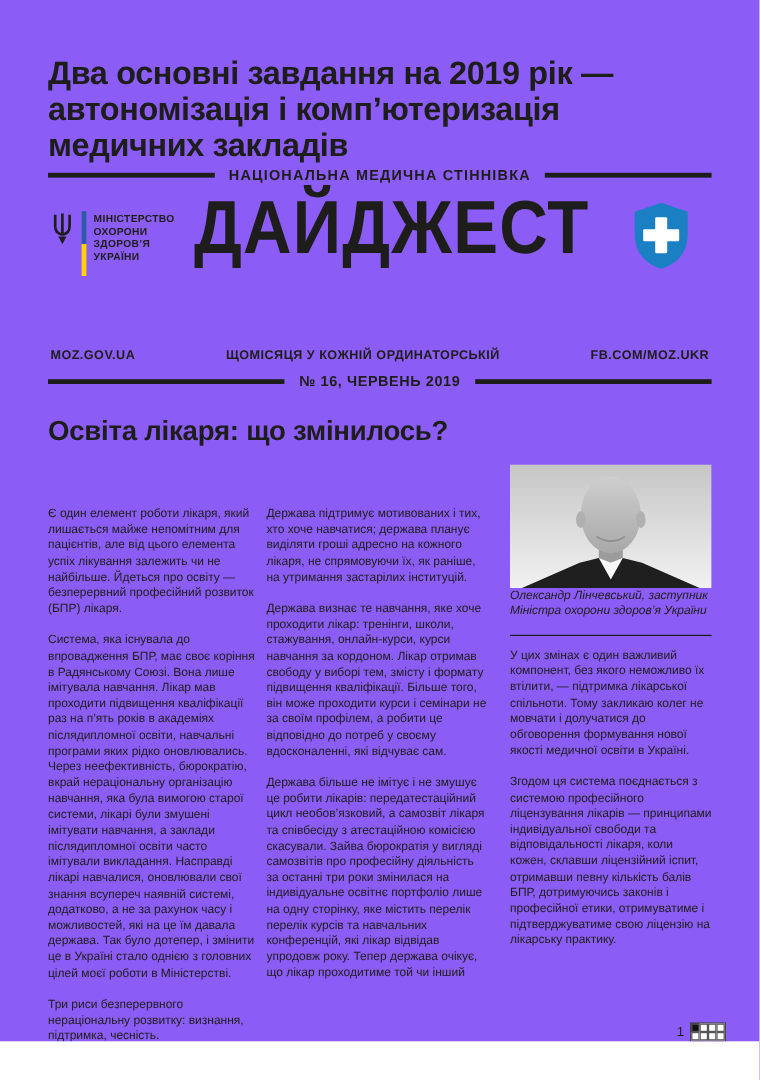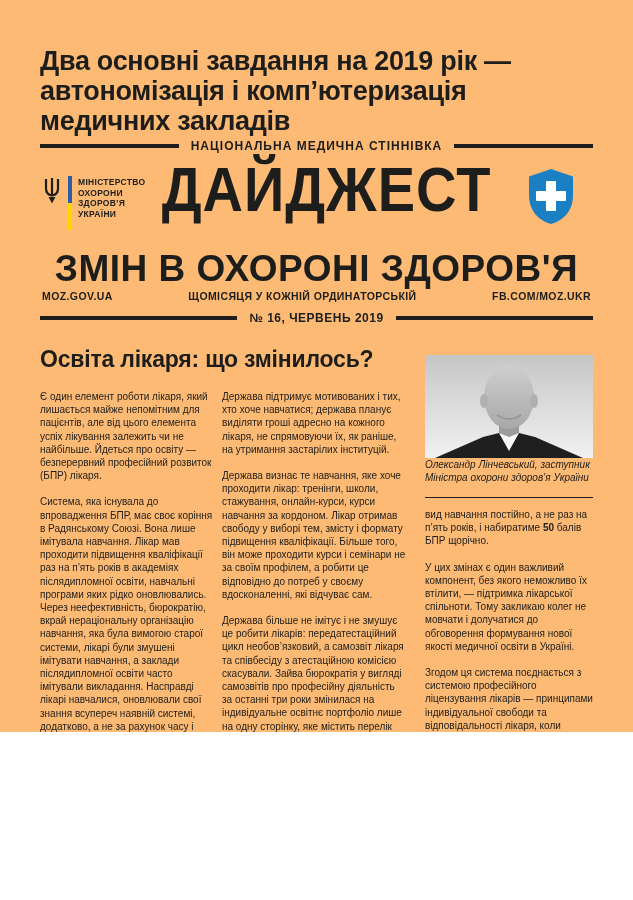--- a/index.html
+++ b/index.html
@@ -1,17 +1,17 @@
 <!DOCTYPE html>
 <html><head>
 <meta charset="utf-8">
 <style>
   html,body{margin:0;padding:0;background:#ffffff;}
   .page{
-    position:relative;width:633px;height:732px;background:#fdba74;overflow:hidden;
+    position:relative;width:633px;height:868px;background:#8b5cf6;overflow:hidden;
     font-family:"Liberation Sans","DejaVu Sans",sans-serif;color:#1d1d1b;
   }
   
   .headline{
     position:absolute;left:40px;top:46px;width:562px;
     font-size:27px;line-height:30px;font-weight:bold;letter-spacing:-0.3px;
   }
   
   .tagline-row{position:absolute;left:40px;right:40px;top:139px;display:flex;align-items:center;gap:12px;justify-content:flex-end;}
   .tagline-row .rule{flex:1;height:4px;background:#1d1d1b;}
@@ -32,21 +32,21 @@
   }
   .info-row{
     position:absolute;left:42px;right:42px;top:290px;display:flex;justify-content:space-between;align-items:baseline;
     font-size:10.5px;font-weight:bold;letter-spacing:0.4px;text-align:right;
   }
   .issue-row{position:absolute;left:40px;right:40px;top:311px;display:flex;align-items:center;gap:12px;}
   .issue-row .rule{flex:1;height:4px;background:#1d1d1b;}
   .issue-row .label{font-size:12px;font-weight:bold;letter-spacing:0.5px;white-space:nowrap;}
   
   .article-title{position:absolute;left:40px;top:346px;font-size:23px;font-weight:bold;letter-spacing:-0.2px;}
-  .body-col{position:absolute;font-size:10px;line-height:13.2px;}
+  .body-col{position:absolute;font-size:10px;line-height:13.2px;margin-top:32px;}
   .body-col p{margin:0 0 13px 0;}
   .col1{left:40px;top:390px;width:176px;}
   .col2{left:222px;top:390px;width:185px;}
   .col3{left:425px;top:355px;width:168px;}
   .portrait{width:168px;height:103px;display:block;}
   .photo-caption{font-style:italic;font-size:10px;line-height:13px;margin:6px 0 0 0;}
   .caption-divider{border:0;border-top:1.5px solid #1d1d1b;margin:8px 0 10px 0;}
   .b{font-weight:bold;}
   
   .page-indicator{position:absolute;right:28px;top:852px;display:flex;align-items:center;gap:5px;}
@@ -89,21 +89,20 @@
   </div>
 
   <span class="shield">
     <svg width="48" height="57" viewBox="0 0 48 57">
       <path d="M24 1 L46 8.5 V27 C46 43.5 36 52.5 24 56 C12 52.5 2 43.5 2 27 V8.5 Z" fill="#1b7fc4"></path>
       <rect x="19" y="13" width="10" height="30" rx="1" fill="#ffffff"></rect>
       <rect x="9" y="23" width="30" height="10" rx="1" fill="#ffffff"></rect>
     </svg>
   </span>
 
-  <div class="digest-subtitle">ЗМІН В ОХОРОНІ ЗДОРОВ'Я</div>
 
   <div class="info-row">
     <span>MOZ.GOV.UA</span>
     <span>ЩОМІСЯЦЯ У КОЖНІЙ ОРДИНАТОРСЬКІЙ</span>
     <span>FB.COM/MOZ.UKR</span>
   </div>
 
   <div class="issue-row">
     <div class="rule"></div>
     <div class="label">№ 16, ЧЕРВЕНЬ 2019</div>
@@ -142,23 +141,20 @@
         <ellipse cx="84" cy="42" rx="25" ry="32" fill="url(#faceGrad)"></ellipse>
         <ellipse cx="59" cy="46" rx="4" ry="7" fill="#b0b0b0"></ellipse>
         <ellipse cx="109" cy="46" rx="4" ry="7" fill="#b0b0b0"></ellipse>
         <path d="M10 103 L58 82 L74 78 L84 88 L94 78 L110 82 L158 103 Z" fill="#1f1f1f"></path>
         <path d="M74 78 L84 96 L94 78 L84 82 Z" fill="#f7f7f7"></path>
         <path d="M72 60 q12 8 24 0" stroke="#8e8e8e" stroke-width="1.4" fill="none"></path>
       </svg>
     </span>
     <p class="photo-caption">Олександр Лінчевський, заступник Міністра охорони здоров’я України</p>
     <hr class="caption-divider">
-    <p>
-      <span>вид навчання постійно, а не раз на п’ять років, і набиратиме </span><span class="b">50</span><span> балів БПР щорічно.</span>
-    </p>
     <p>У цих змінах є один важливий компонент, без якого неможливо їх втілити, — підтримка лікарської спільноти. Тому закликаю колег не мовчати і долучатися до обговорення формування нової якості медичної освіти в Україні.</p>
     <p>Згодом ця система поєднається з системою професійного ліцензування лікарів — принципами індивідуальної свободи та відповідальності лікаря, коли кожен, склавши ліцензійний іспит, отримавши певну кількість балів БПР, дотримуючись законів і професійної етики, отримуватиме і підтверджуватиме свою ліцензію на лікарську практику.</p>
   </div>
 
   <div class="page-indicator">
     <span class="page-number">1</span>
     <span class="page-grid">
       <span class="cell filled"></span>
       <span class="cell"></span>
       <span class="cell"></span>

